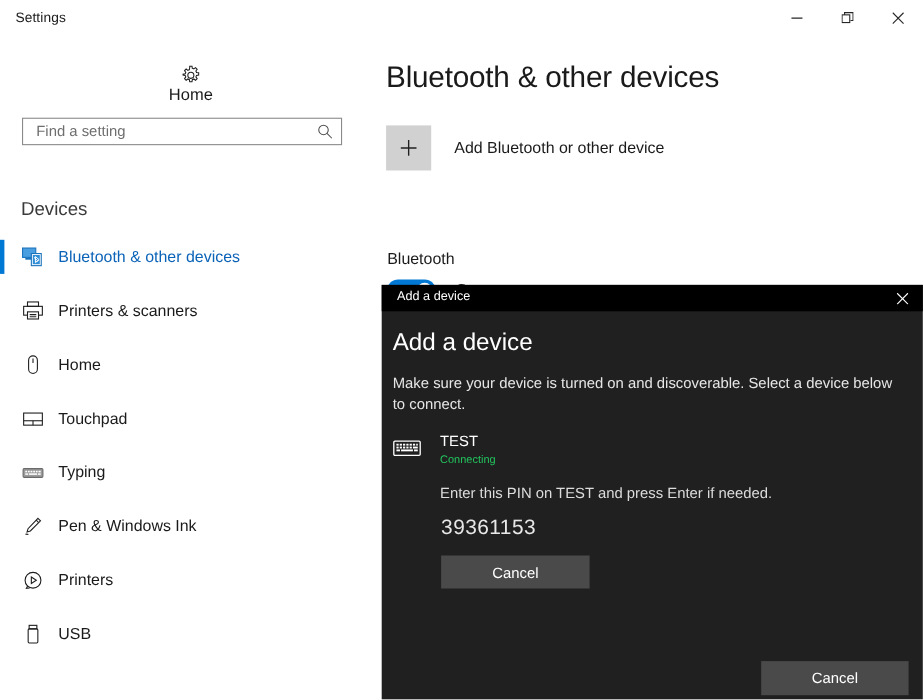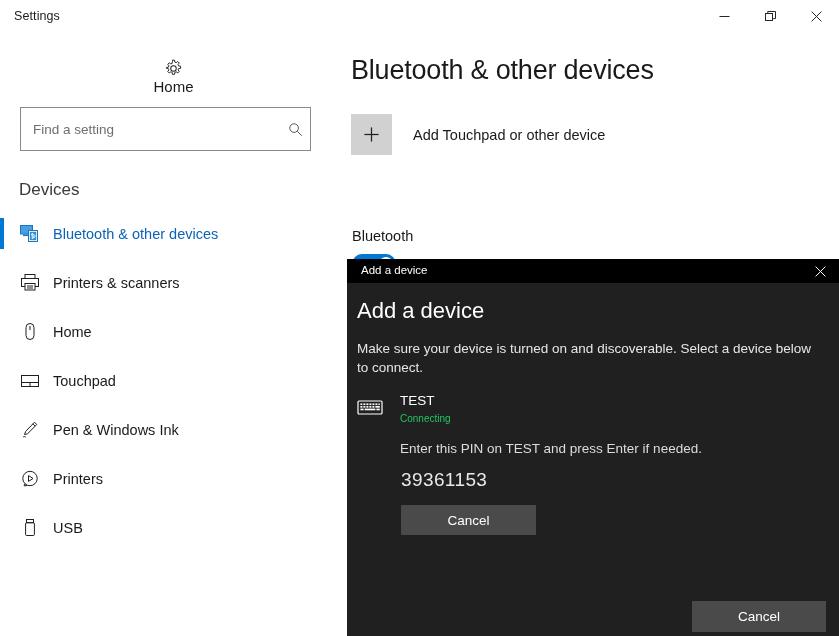--- a/index.html
+++ b/index.html
@@ -65,21 +65,21 @@
     color: #1f1f1f;
   }
   .home-label {
     font-size: 15px;
     color: #1a1a1a;
   }
 
   .searchbox {
     position: absolute;
     left: 20px; top: 65px;
-    width: 291px; height: 44px;
+    width: 291px; height: 25px;
     border: 1px solid #8a8a8a;
     background: #ffffff;
     display: flex; align-items: center;
   }
   .searchbox input {
     flex: 1;
     border: none; outline: none;
     background: transparent;
     font-family: "Liberation Sans", sans-serif;
     font-size: 13.5px;
@@ -399,20 +399,40 @@
         <span class="nav-icon">
           <svg width="20" height="19" viewBox="0 0 20 19" aria-hidden="true">
             <rect x="1.5" y="4.5" width="17" height="11" fill="none" stroke="currentColor" stroke-width="1"></rect>
             <line x1="1.5" y1="11.5" x2="18.5" y2="11.5" stroke="currentColor" stroke-width="1"></line>
             <line x1="10" y1="11.5" x2="10" y2="15.5" stroke="currentColor" stroke-width="1"></line>
           </svg>
         </span>
         <span class="nav-label">Touchpad</span>
       </div>
 
+      <div class="navitem">
+
+        <span class="nav-icon">
+          <svg width="20" height="19" viewBox="0 0 20 19" aria-hidden="true">
+            <rect x="1" y="6" width="18" height="8" rx="1" fill="#9b9b9b" stroke="#6a6a6a" stroke-width="1"></rect>
+            <g fill="#ffffff">
+              <rect x="3" y="8" width="1.6" height="1.4"></rect>
+                <rect x="5.4" y="8" width="1.6" height="1.4"></rect>
+              <rect x="7.8" y="8" width="1.6" height="1.4"></rect>
+                <rect x="10.2" y="8" width="1.6" height="1.4"></rect>
+              <rect x="12.6" y="8" width="1.6" height="1.4"></rect>
+                <rect x="15" y="8" width="2" height="1.4"></rect>
+              <rect x="3" y="10.3" width="2.4" height="1.4"></rect>
+                <rect x="6.2" y="10.3" width="7.6" height="1.4"></rect>
+              <rect x="14.6" y="10.3" width="2.4" height="1.4"></rect>
+            </g>
+          </svg>
+        </span>
+        <span class="nav-label">Typing</span>
+      </div>
 
       <div class="navitem">
 
         <span class="nav-icon">
           <svg width="20" height="19" viewBox="0 0 20 19" aria-hidden="true">
             <path d="M14.5 2.2 16.8 4.5 7.6 13.7 4.6 14.6 5.5 11.6z" fill="none" stroke="currentColor" stroke-width="1"></path>
             <line x1="12.9" y1="3.8" x2="15.2" y2="6.1" stroke="currentColor" stroke-width="1"></line>
             <path d="M3.2 16.8c1-.4 1.9-.2 2.6.2" fill="none" stroke="currentColor" stroke-width="1"></path>
           </svg>
         </span>
@@ -449,21 +469,21 @@
 
     <div class="page-title">Bluetooth &amp; other devices</div>
 
     <div class="add-device-row">
       <span class="plus-tile">
         <svg width="19" height="19" viewBox="0 0 20 20" aria-hidden="true">
           <line x1="10" y1="2.5" x2="10" y2="17.5" stroke="currentColor" stroke-width="1.3"></line>
           <line x1="2.5" y1="10" x2="17.5" y2="10" stroke="currentColor" stroke-width="1.3"></line>
         </svg>
       </span>
-      <span class="add-device-label">Add Touchpad or other device</span>
+      <span class="add-device-label">Add Bluetooth or other device</span>
     </div>
 
     <div class="bt-section-label">Bluetooth</div>
 
     <div class="toggle-row">
       <span class="toggle">
         <span class="knob"></span>
       </span>
       <span class="toggle-state">On</span>
     </div>

